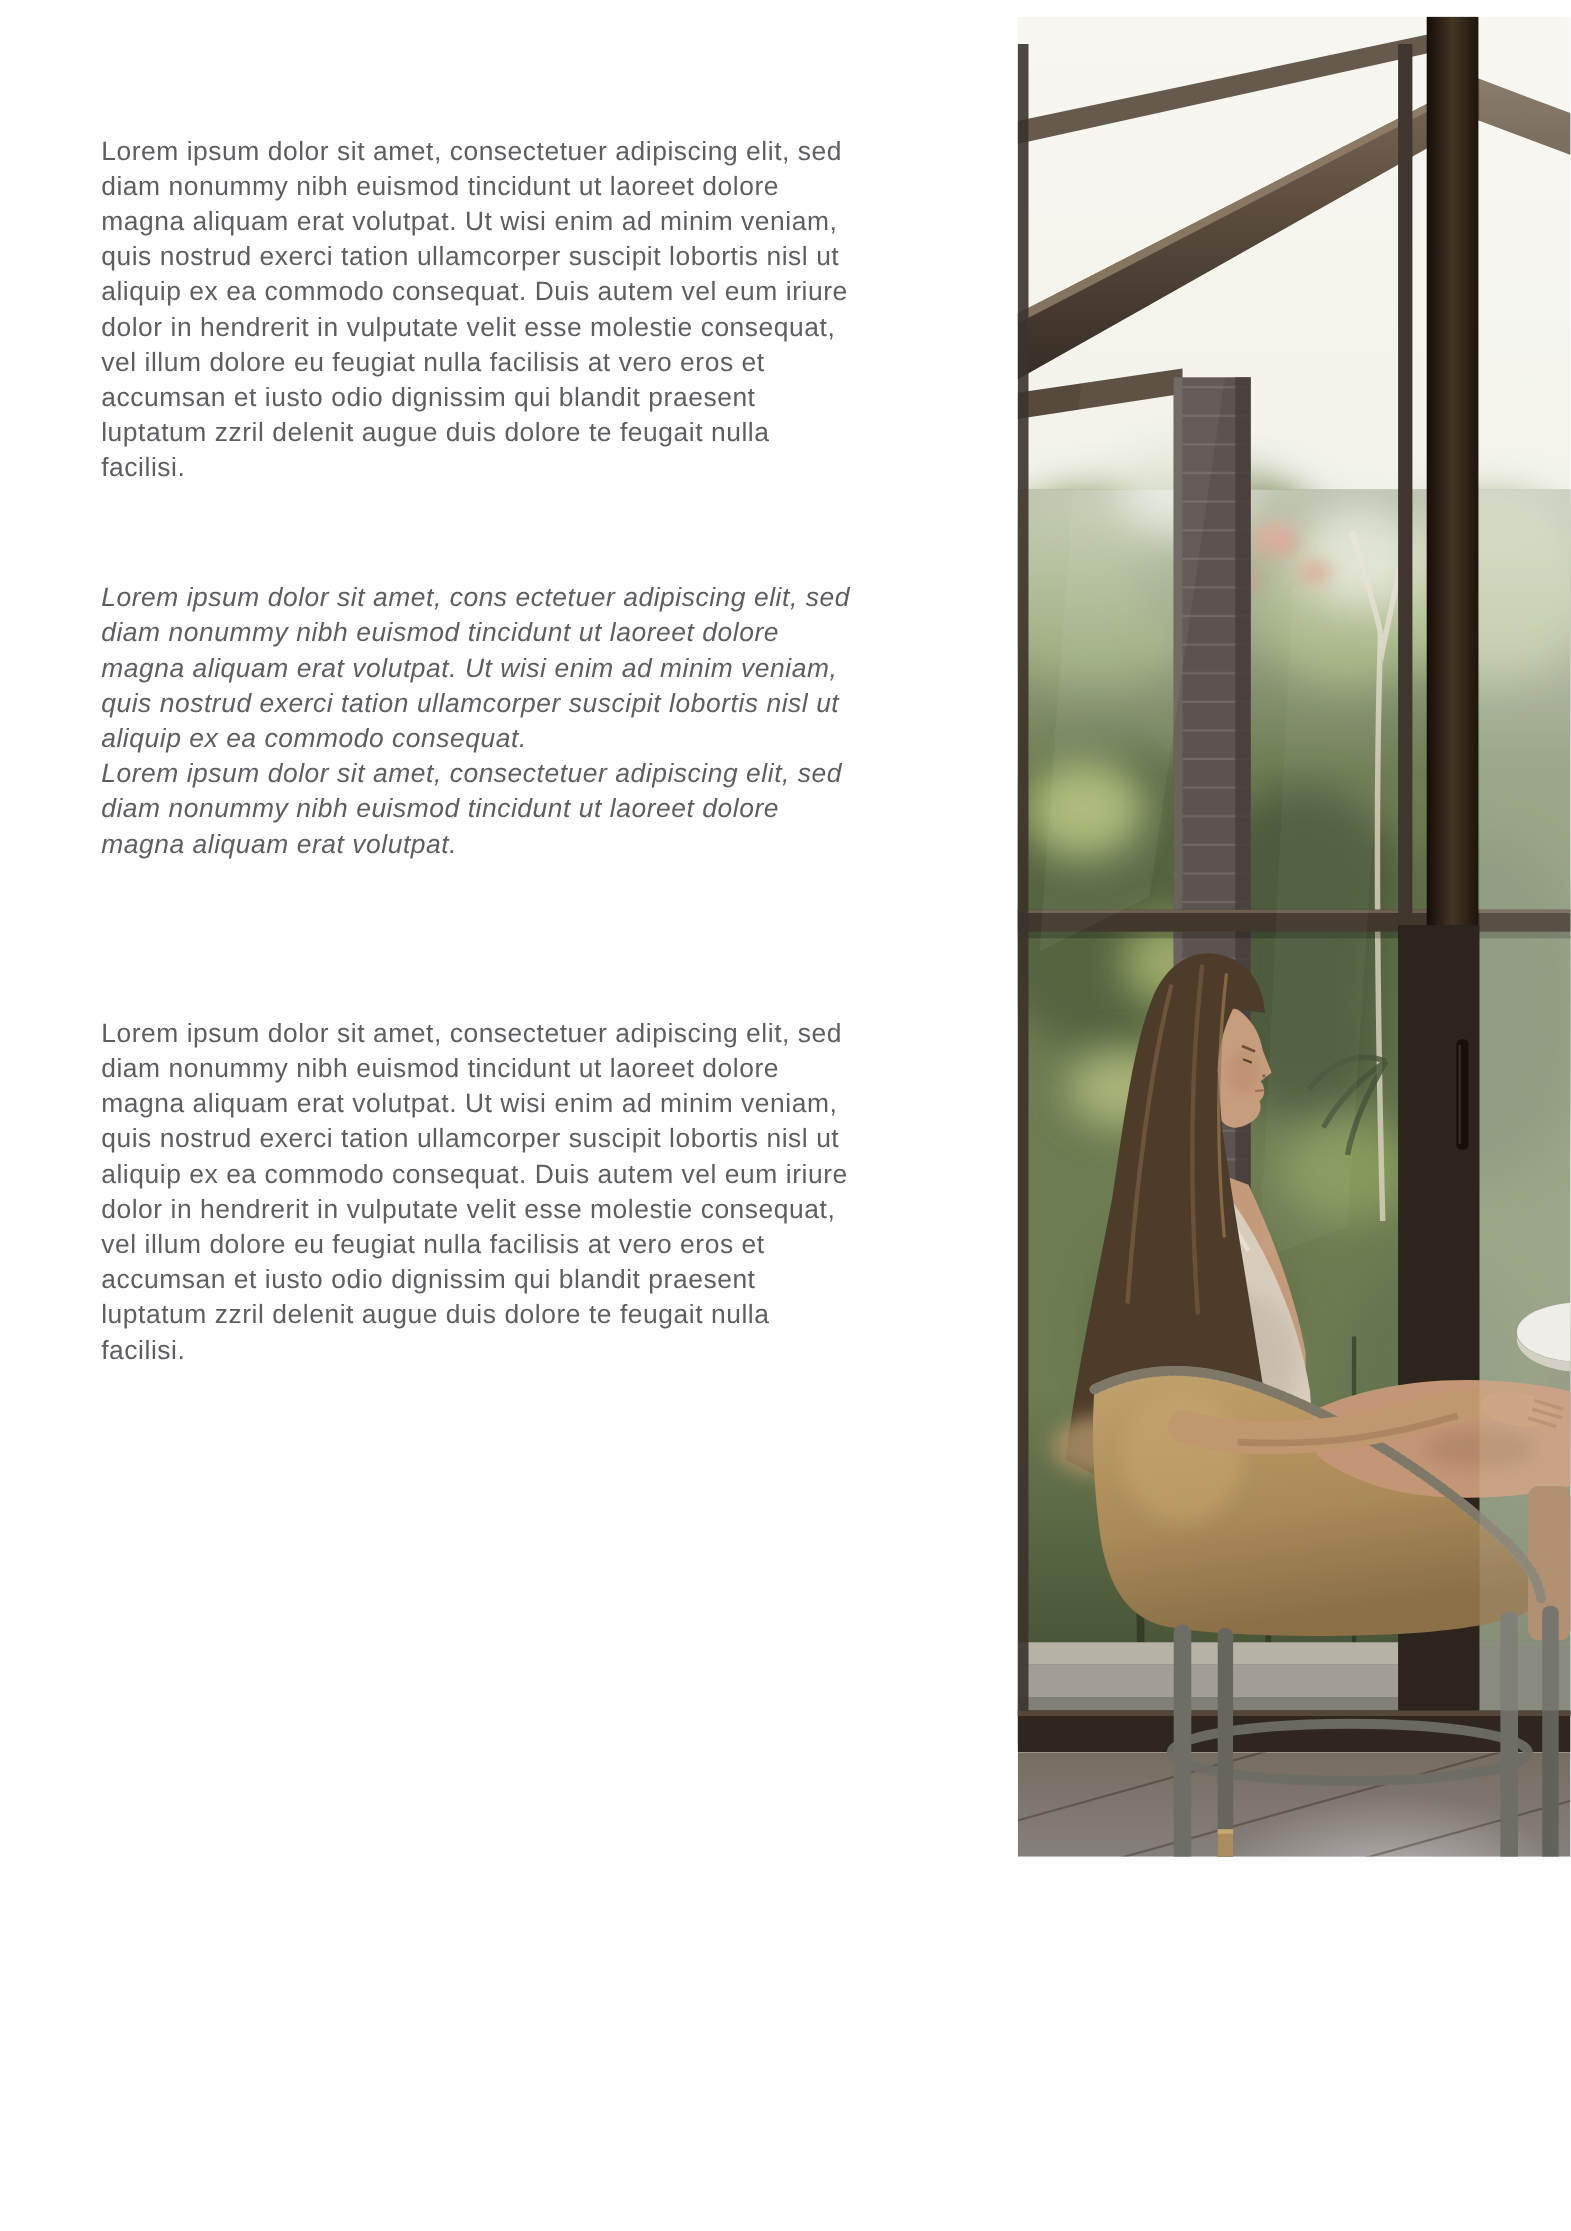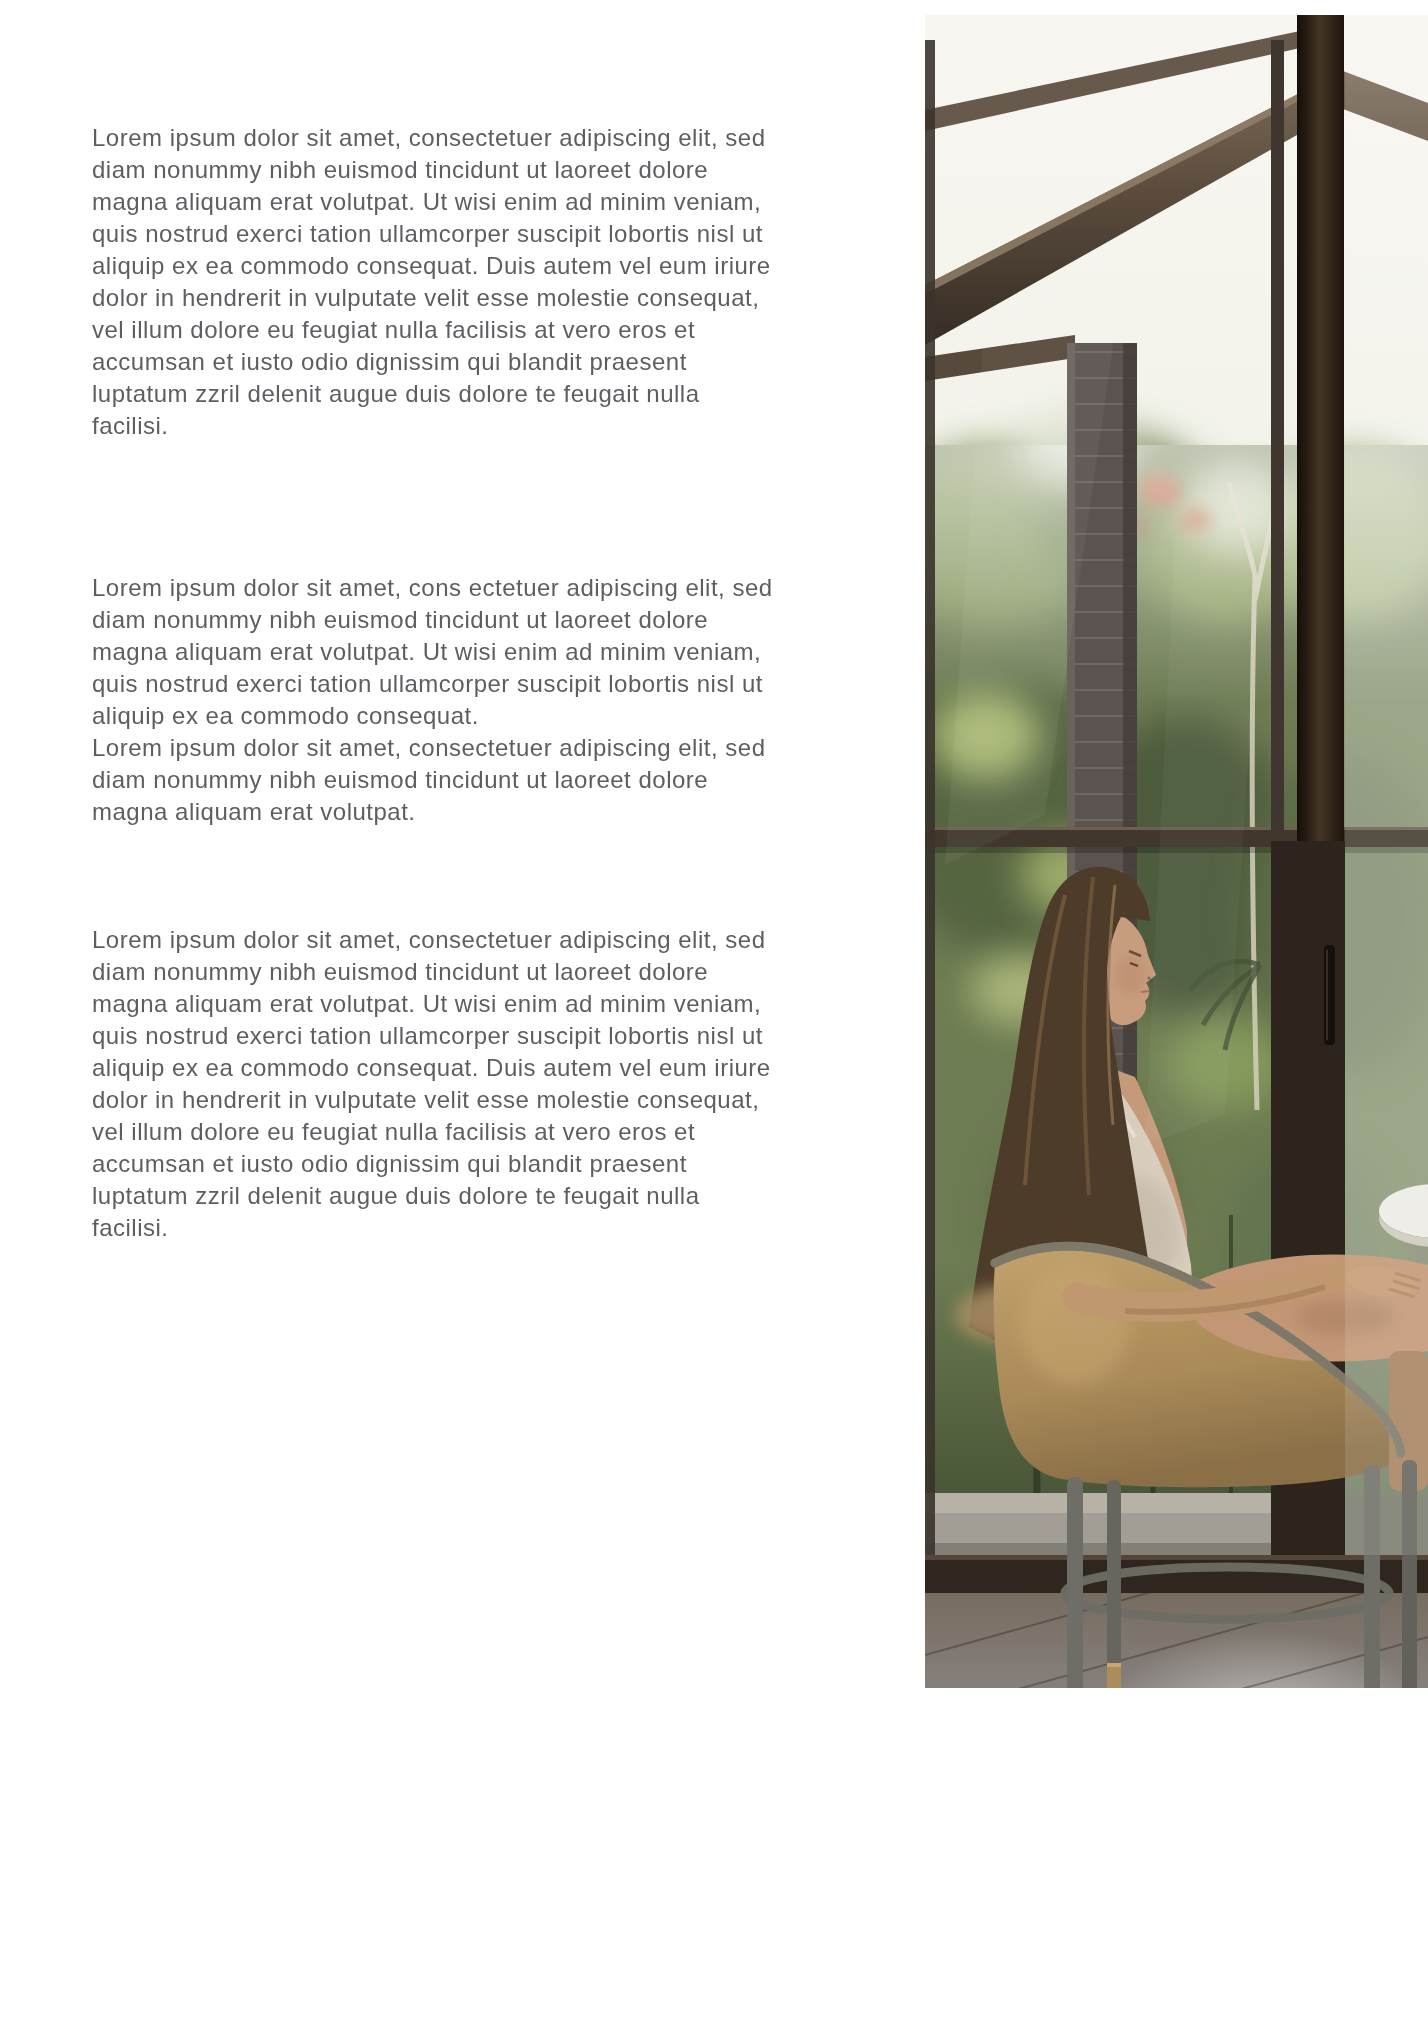--- a/index.html
+++ b/index.html
@@ -2,21 +2,21 @@
 <html><head>
 <meta charset="utf-8">
 <style>
   html,body{margin:0;padding:0;background:#ffffff;}
   .page{position:relative;width:1428px;height:1688px;background:#ffffff;overflow:hidden;
         font-family:"Liberation Sans",sans-serif;}
   .body-text{position:absolute;left:92px;width:790px;margin:0;
         font-size:24px;line-height:32px;letter-spacing:0.5px;
         color:#5c5e62;white-space:pre-line;}
   #para1{top:122px;}
-  #para2{top:572px;}
+  #para2{top:528px;font-style:italic;}
   #para3{top:924px;}
   .title{position:absolute;left:90px;top:1794px;margin:0;
         font-family:"Liberation Serif",serif;font-weight:500;
         font-size:64px;line-height:70px;letter-spacing:0px;color:#17171a;}
   .caption{position:absolute;left:92px;top:1901px;font-size:17px;line-height:26px;
         letter-spacing:0.4px;white-space:nowrap;}
   .caption-bold{font-weight:normal;color:#3a3d42;}
   .caption-sep{color:#b8babd;padding:0 7px;font-weight:normal;}
   .caption-light{color:#85888d;}
   .photo{position:absolute;left:925px;top:15px;width:503px;height:1995px;overflow:hidden;}

